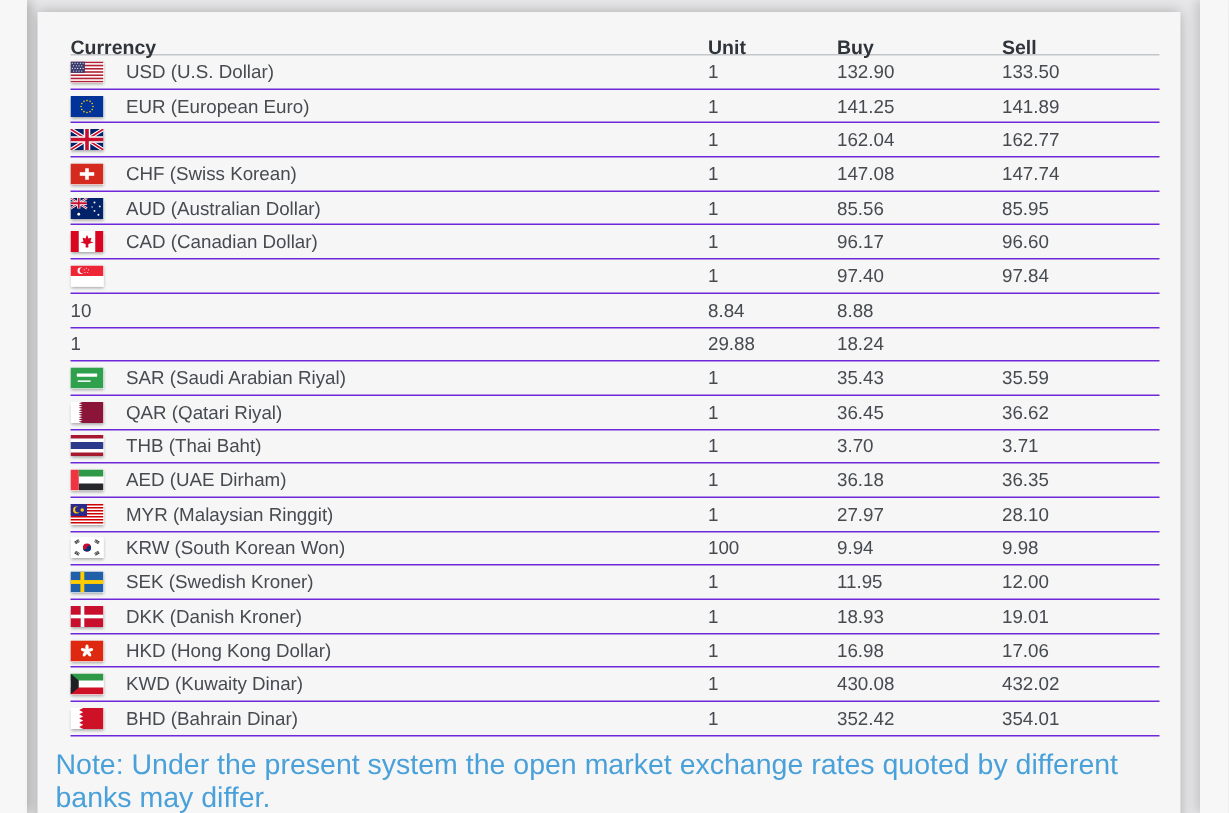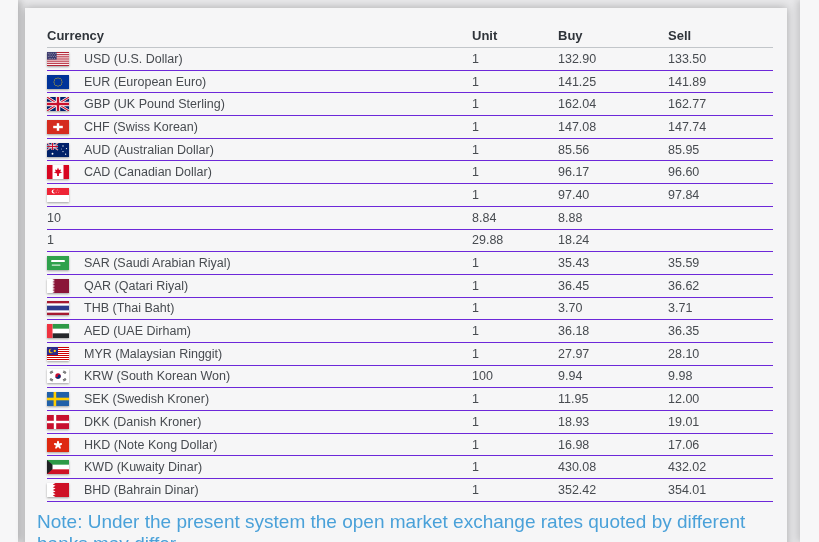--- a/index.html
+++ b/index.html
@@ -22,21 +22,21 @@
     background:#f6f6f7;box-shadow:0 0 9px rgba(0,0,0,.28);
     padding:0 14px;
   }
   .rates-table{margin-left:8px}
   .t-head,.t-row{
     display:grid;
     grid-template-columns:425px 86px 110px 1fr;
     align-items:center;
   }
   .t-head{
-    height:40px;padding-top:16px;
+    height:29px;padding-top:16px;
     border-bottom:1px solid #c2c6ca;
     font-weight:bold;font-size:13px;color:#2f343a;
   }
   .t-row{
     height:22.7px;
     border-bottom:1px solid #6d28d9;
     font-size:12.5px;color:#474b50;
   }
   .c-cur{display:flex;align-items:center}
   .flag{
@@ -135,21 +135,20 @@
           <div class="cell c-cur">
             <span class="flag">
               <svg viewBox="0 0 22 14">
                 <rect width="22" height="14" fill="#012169"></rect>
                 <path d="M0 0 L22 14 M22 0 L0 14" stroke="#fff" stroke-width="2.6"></path>
                 <path d="M0 0 L22 14 M22 0 L0 14" stroke="#C8102E" stroke-width="1.1"></path>
                 <path d="M11 0 V14 M0 7 H22" stroke="#fff" stroke-width="4.4"></path>
                 <path d="M11 0 V14 M0 7 H22" stroke="#C8102E" stroke-width="2.4"></path>
               </svg>
             </span>
-            <span>GBP (UK Pound Sterling)</span>
           </div>
           <div class="cell c-unit">1</div>
           <div class="cell c-buy">162.04</div>
           <div class="cell c-sell">162.77</div>
         </div>
         <div class="t-row">
           <div class="cell c-cur">
             <span class="flag">
               <svg viewBox="0 0 22 14">
                 <rect width="22" height="14" fill="#D52B1E"></rect>
@@ -397,21 +396,21 @@
                 <rect width="22" height="14" fill="#DE2910"></rect>
                 <g fill="#fff">
                   <ellipse cx="11" cy="4.9" rx="1.1" ry="2.2"></ellipse>
                   <ellipse cx="11" cy="4.9" rx="1.1" ry="2.2" transform="rotate(72 11 7)"></ellipse>
                   <ellipse cx="11" cy="4.9" rx="1.1" ry="2.2" transform="rotate(144 11 7)"></ellipse>
                   <ellipse cx="11" cy="4.9" rx="1.1" ry="2.2" transform="rotate(216 11 7)"></ellipse>
                   <ellipse cx="11" cy="4.9" rx="1.1" ry="2.2" transform="rotate(288 11 7)"></ellipse>
                 </g>
               </svg>
             </span>
-            <span>HKD (Note Kong Dollar)</span>
+            <span>HKD (Hong Kong Dollar)</span>
           </div>
           <div class="cell c-unit">1</div>
           <div class="cell c-buy">16.98</div>
           <div class="cell c-sell">17.06</div>
         </div>
         <div class="t-row">
           <div class="cell c-cur">
             <span class="flag">
               <svg viewBox="0 0 22 14">
                 <rect width="22" height="14" fill="#fff"></rect>

